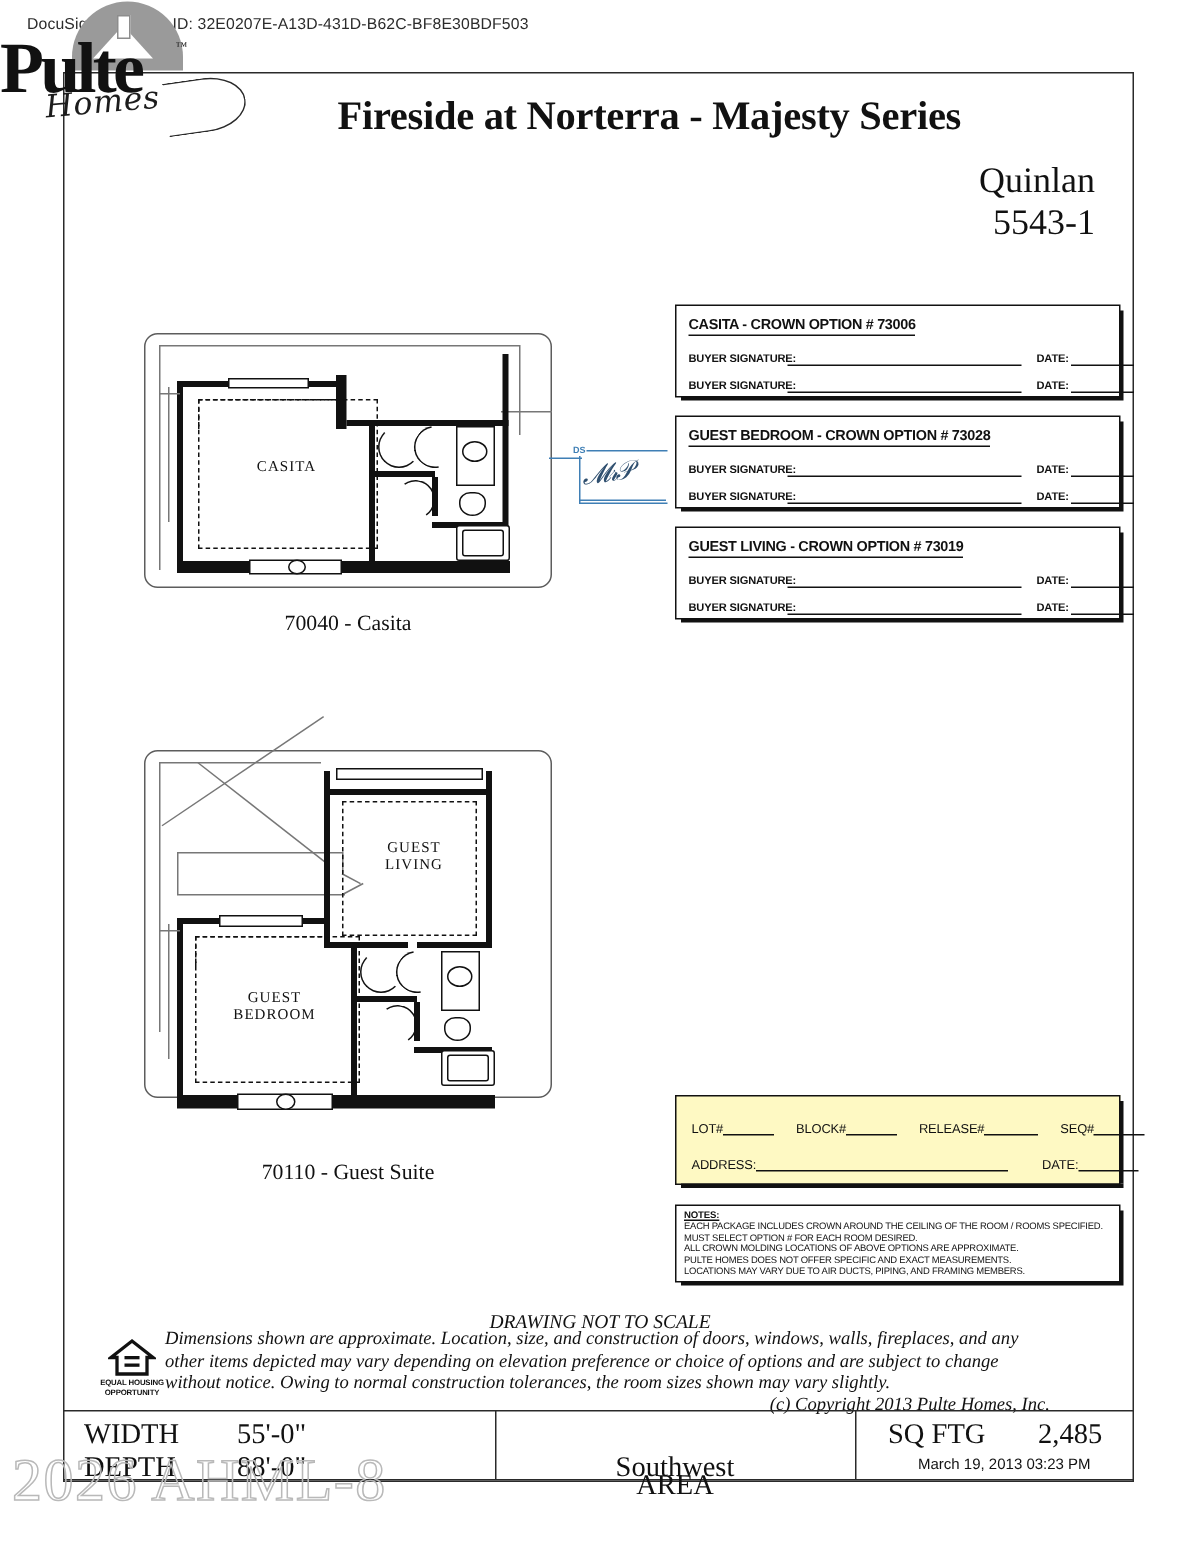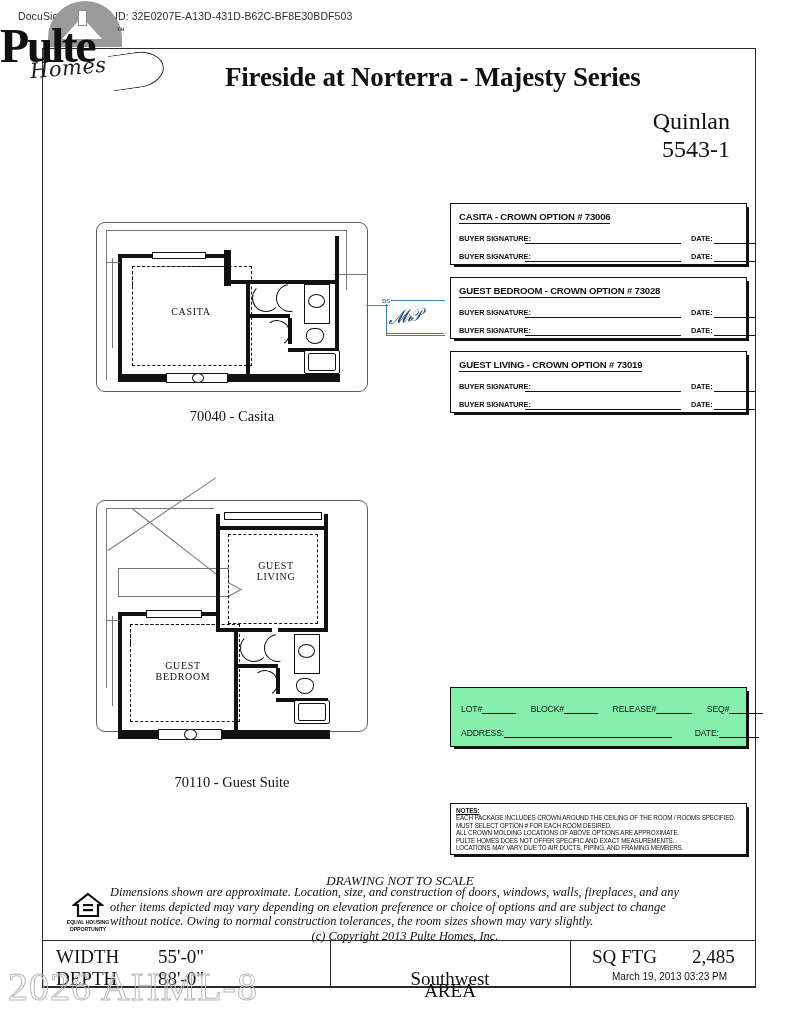--- a/index.html
+++ b/index.html
@@ -79,22 +79,22 @@
       border:1.4px solid #3f7fb5;border-right:none;background:transparent;}
   #ds-lead{position:absolute;left:366px;top:305px;width:22px;height:1.4px;background:#3f7fb5;}
   #ds-tag{position:absolute;left:381px;top:298px;font-family:"Liberation Sans",sans-serif;
       font-size:6px;font-weight:700;color:#3f7fb5;background:#fff;padding:0 1px;}
   #ds-bottom{position:absolute;left:386px;top:333px;width:58px;height:1.4px;background:#3f7fb5;}
   #ds-glyph{position:absolute;left:388px;top:306px;font-family:"DejaVu Serif",serif;
       font-size:17px;font-style:italic;color:#2f4f6f;transform:rotate(-7deg);
       letter-spacing:-2px;}
 
   
-  #lotbox{position:absolute;left:450px;top:687px;width:297px;height:60px;
-      border:1.5px solid #111;box-sizing:border-box;background:#86efac;text-align:right;}
+  #lotbox{position:absolute;left:450px;top:730px;width:297px;height:60px;
+      border:1.5px solid #111;box-sizing:border-box;background:#fef9c3;text-align:right;}
   #lotbox:after{content:"";position:absolute;left:3px;right:-3px;bottom:-3px;height:3px;background:#111;}
   #lotbox .shadow-r{position:absolute;right:-3px;top:3px;width:3px;bottom:0;background:#111;}
   .lotline{position:absolute;font-family:"Liberation Sans",sans-serif;font-size:8.6px;
       letter-spacing:-.1px;color:#111;white-space:nowrap;}
   .ul{display:inline-block;border-bottom:1px solid #111;height:9px;vertical-align:bottom;}
 
   
   #notesbox{position:absolute;left:450px;top:803px;width:297px;height:52px;
       border:1.3px solid #111;box-sizing:border-box;background:#fff;padding:3px 5px;}
   #notesbox:after{content:"";position:absolute;left:3px;right:-3px;bottom:-3px;height:3px;background:#111;}
@@ -102,21 +102,21 @@
   #notes-title{font-family:"Liberation Sans",sans-serif;font-size:6.4px;font-weight:700;
       text-decoration:underline;color:#111;letter-spacing:-.1px;}
   .noteline{font-family:"Liberation Sans",sans-serif;font-size:6.3px;line-height:7.6px;
       color:#111;letter-spacing:-.15px;white-space:nowrap;}
 
   
   #nts{position:absolute;left:0;top:873px;width:800px;text-align:center;
       font-size:13px;font-style:italic;color:#111;}
   #disc{position:absolute;left:110px;top:885px;width:590px;
       font-size:12.4px;font-style:italic;line-height:14.6px;color:#111;}
-  #copy{position:absolute;left:110px;top:929px;width:590px;text-align:center;
+  #copy{position:absolute;left:110px;top:929px;width:590px;text-align:right;
       font-size:12.4px;font-style:italic;color:#111;}
 
   
   #eho{position:absolute;left:58px;top:892px;width:60px;height:44px;text-align:center;}
   #eho svg{display:block;margin:0 auto;}
   #eho .t{font-family:"Liberation Sans",sans-serif;font-size:5.2px;font-weight:700;
       line-height:6px;color:#111;letter-spacing:-.1px;margin-top:1px;}
 
   
   #botline{position:absolute;left:42px;top:940px;width:714px;height:1.4px;background:#2a2a2a;}

